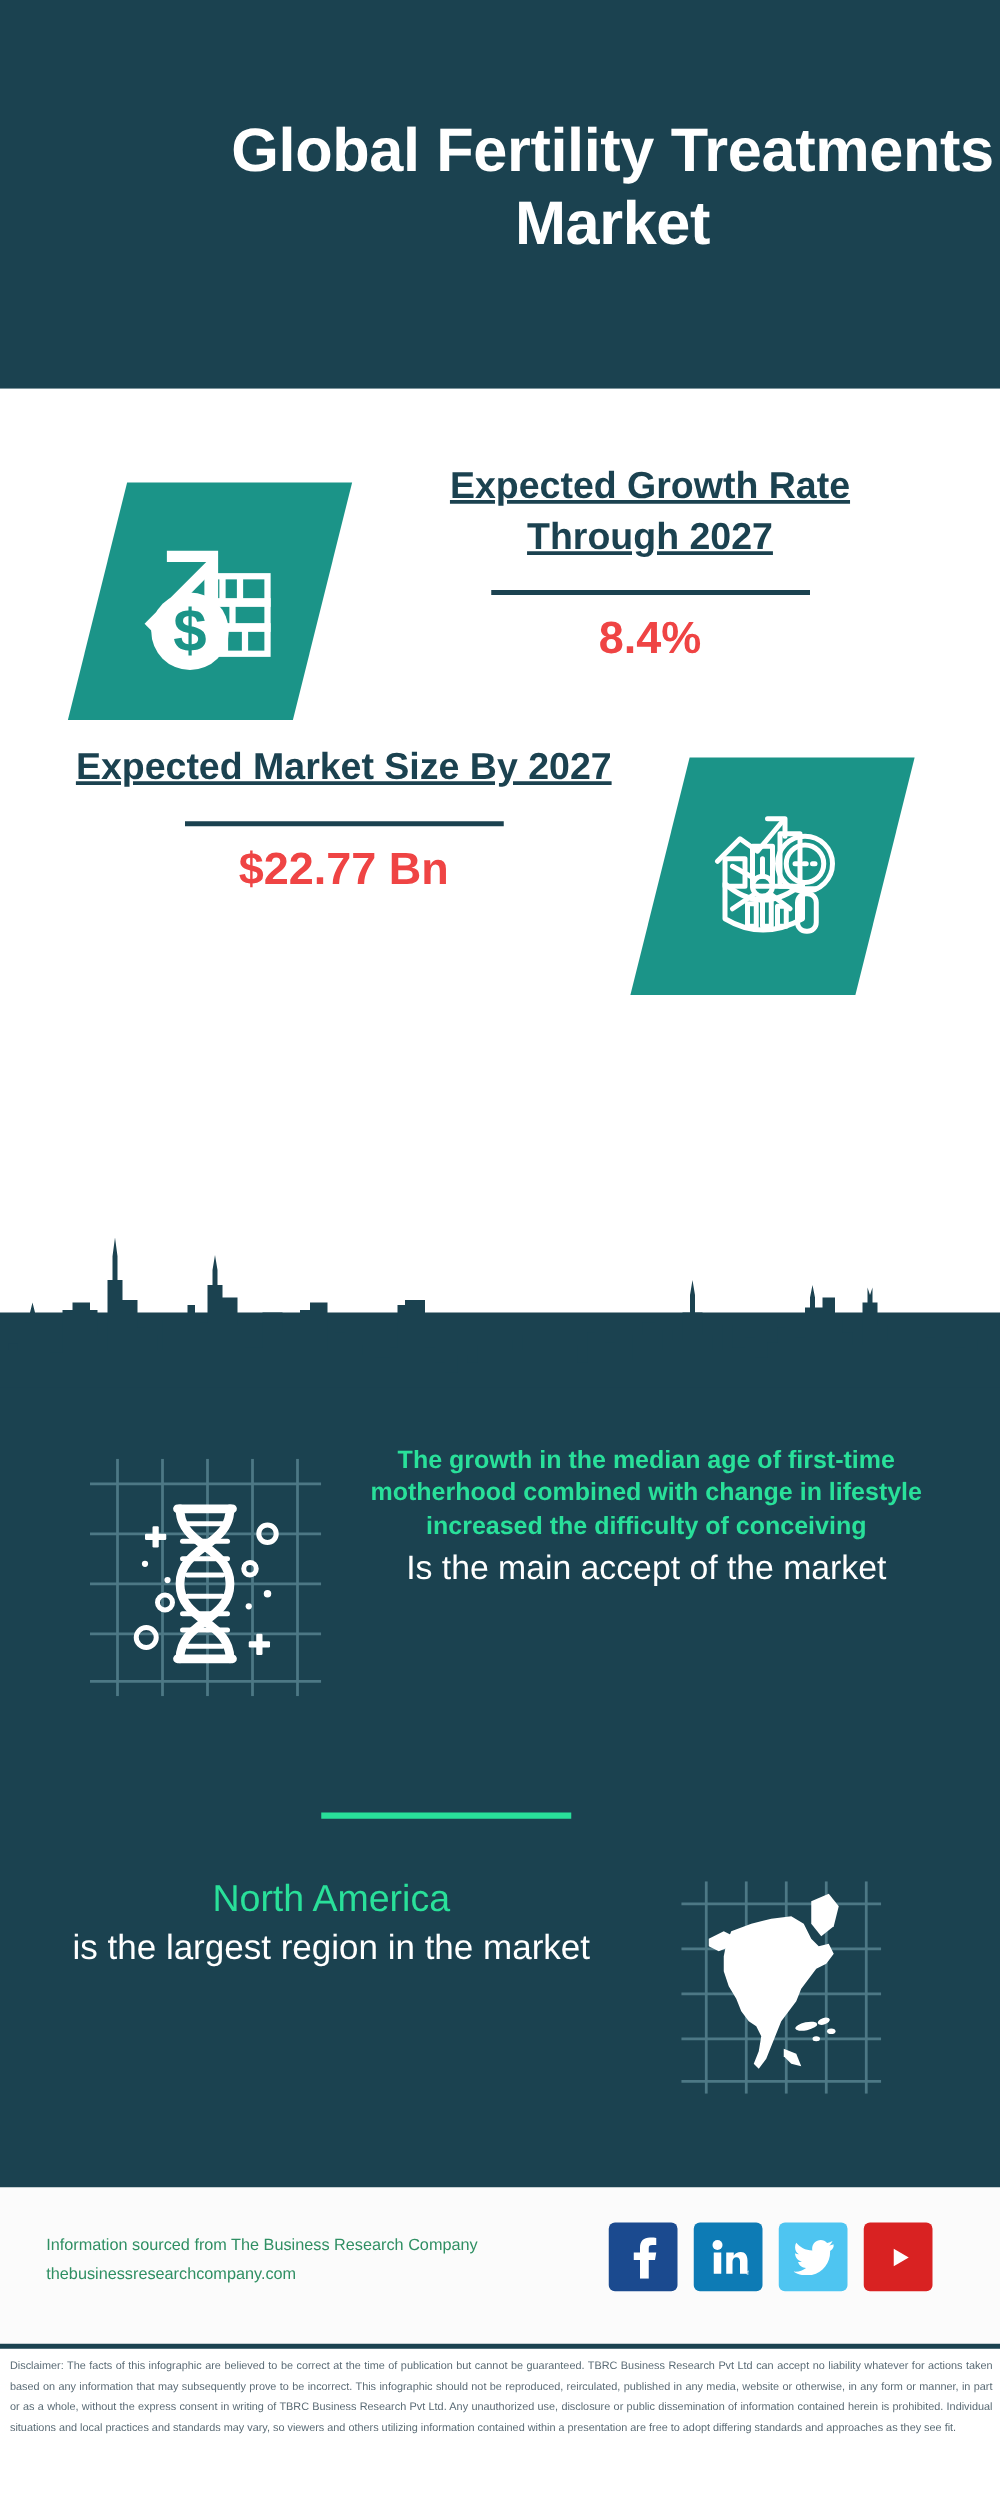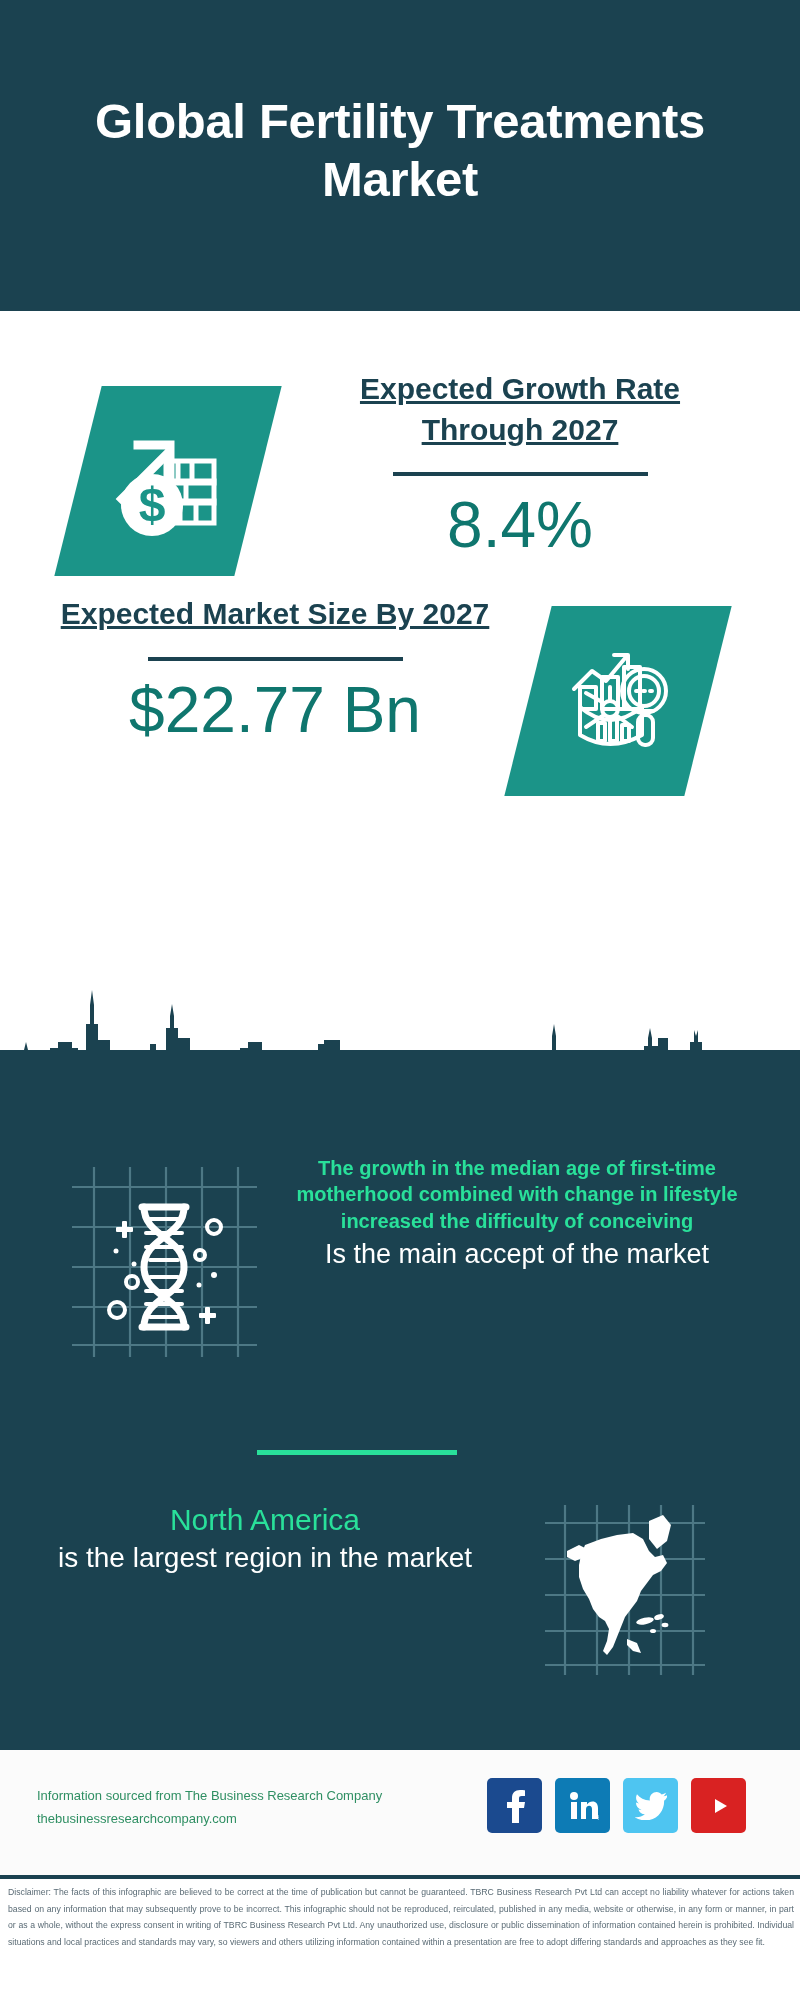--- a/index.html
+++ b/index.html
@@ -24,21 +24,21 @@
 
   
   .header {
     position: absolute;
     left: 0; top: 0;
     width: 800px;
     height: 311px;
     background: #1b4250;
     display: flex;
     align-items: center;
-    justify-content: center;
+    justify-content: flex-end;
   }
   .header-title {
     color: #ffffff;
     font-size: 49px;
     font-weight: bold;
     line-height: 1.18;
     text-align: center;
     letter-spacing: -0.3px;
     width: 620px;
     padding-bottom: 10px;
@@ -85,23 +85,23 @@
     line-height: 1.35;
     text-decoration: underline;
   }
   .stat-rule {
     width: 255px;
     height: 4px;
     background: #1b4250;
     margin: 22px auto 14px auto;
   }
   .stat-value {
-    color: #0f766e;
-    font-size: 64px;
-    font-weight: normal;
+    color: #ef4444;
+    font-size: 36px;
+    font-weight: bold;
     line-height: 1.1;
   }
 
   
   .stat2 {
     position: absolute;
     left: 0; top: 255px;
     width: 636px;
     height: 260px;
   }

